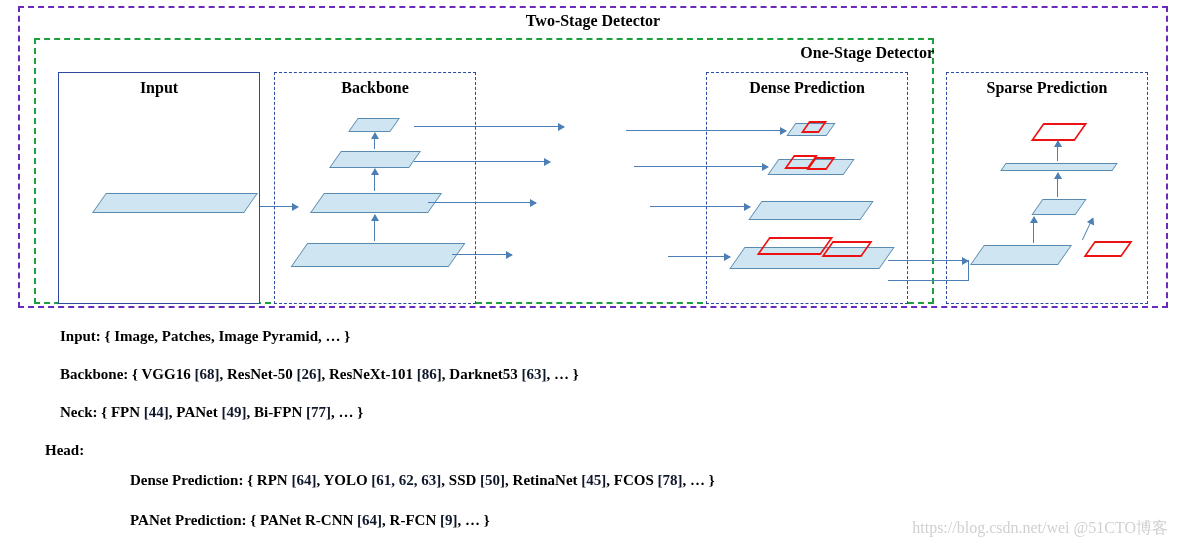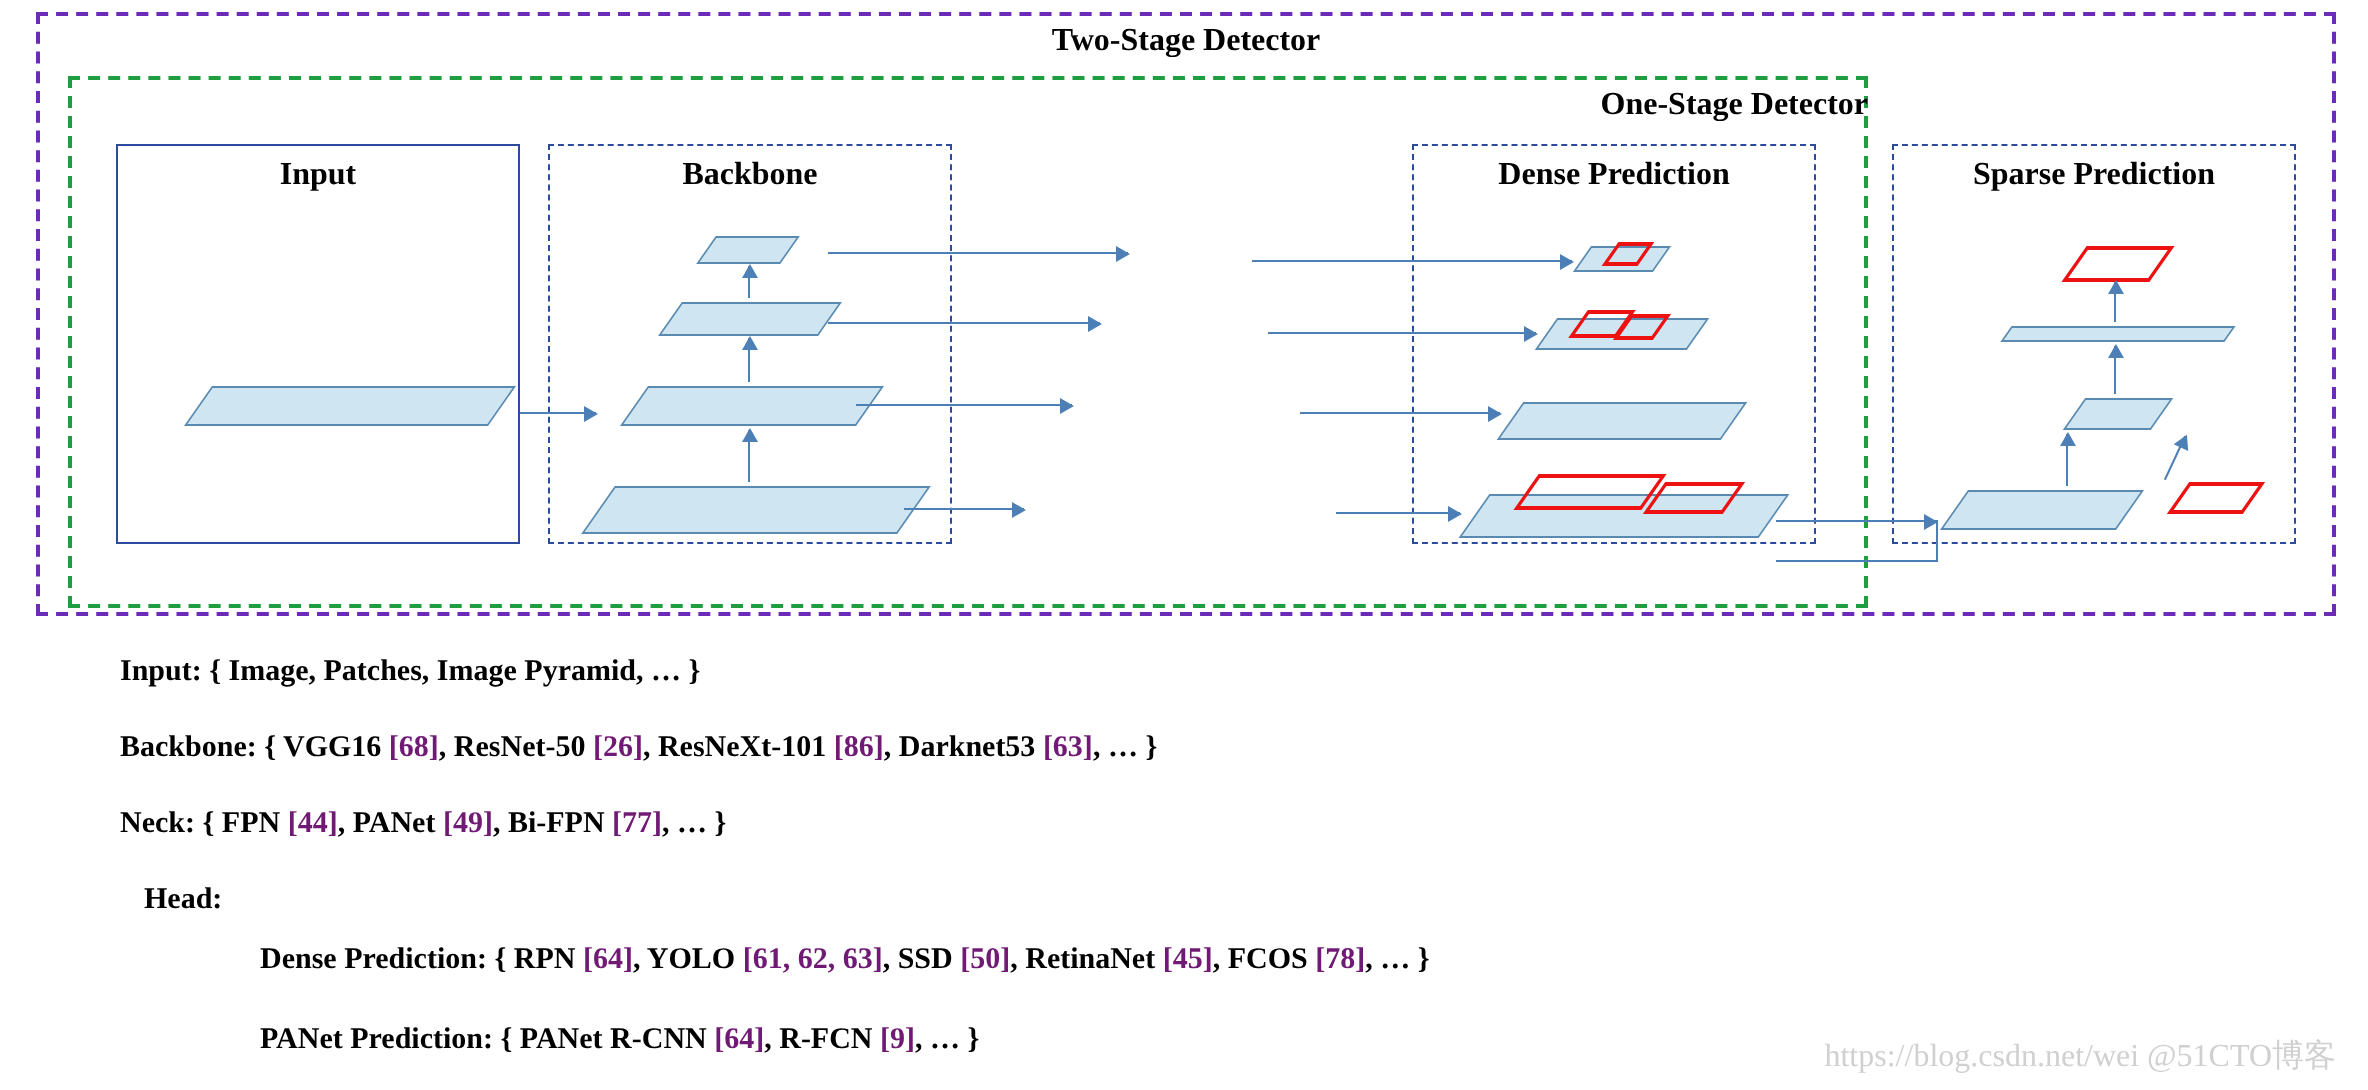--- a/index.html
+++ b/index.html
@@ -2,35 +2,35 @@
 <html><head>
 <meta charset="utf-8">
 <style>
   html,body{margin:0;padding:0;font-family:"Times New Roman",serif;font-size:15px;color:#000;background:#fff}
   .page{width:1184px;height:545px;position:relative;box-sizing:border-box}
   .diagram{position:absolute;left:18px;top:6px;width:1150px;height:302px}
   .outer-box{position:absolute;left:0;top:0;width:1150px;height:302px;border:2px dashed #6b2bb8;box-sizing:border-box}
   .outer-label{position:absolute;top:6px;left:0;width:1150px;text-align:center;font-weight:bold;font-size:16px}
   .inner-box{position:absolute;left:16px;top:32px;width:900px;height:266px;border:2px dashed #1e9e3e;box-sizing:border-box}
   .inner-label{position:absolute;top:38px;left:16px;width:900px;text-align:right;font-weight:bold;font-size:16px}
-  .block{position:absolute;top:66px;width:202px;height:200px;border:1.5px solid #2b4aa0;box-sizing:border-box;background:#fff}
+  .block{position:absolute;top:66px;width:202px;height:232px;border:1.5px solid #2b4aa0;box-sizing:border-box;background:#fff}
   .block-input{left:40px;border-style:solid}
   .block-backbone{left:256px;border-style:dashed}
   .block-neck{left:472px;border-style:dashed}
   .block-dense{left:688px;border-style:dashed}
   .block-sparse{left:928px;border-style:dashed}
   .block-title{text-align:center;font-weight:bold;font-size:16px;margin-top:6px}
   .slab{position:absolute;transform:skewX(-35deg);background:#cfe6f2;border:1.5px solid #5a8ab0}
   .bbox{position:absolute;transform:skewX(-35deg);border:2px solid #e11}
   .arrow-flow{position:absolute;height:0;border-top:1.5px solid #4b7fb5}
   .arrow-flow::after{content:"";position:absolute;right:-1px;top:-4px;border-left:7px solid #4b7fb5;border-top:4px solid transparent;border-bottom:4px solid transparent}
   .v-arrow{position:absolute;width:0;border-left:1.5px solid #4b7fb5}
   .v-arrow::before{content:"";position:absolute;left:-4px;top:-1px;border-bottom:7px solid #4b7fb5;border-left:4px solid transparent;border-right:4px solid transparent}
   .text-block{position:absolute;font-weight:bold;font-size:15px}
-  .cite{color:#701a75;font-weight:bold}
+  .cite{color:#0f172a;font-weight:bold}
   .watermark{position:absolute;right:16px;bottom:6px;font-size:16px;color:#d0d0d0}
   .long-conn{position:absolute;border:1.5px solid #4b7fb5;border-left:none;border-top:none;height:20px}
 </style>
 </head>
 <body>
 
 <div class="page">
   <div class="diagram">
     <div class="outer-box"></div>
     <div class="outer-label">Two-Stage Detector</div>
@@ -99,21 +99,21 @@
   </div>
 
   <div class="text-block" style="left:60px;top:366px">
     <span>Backbone:</span><span> { VGG16 </span><span class="cite">[68]</span><span>, ResNet-50 </span><span class="cite">[26]</span><span>, ResNeXt-101 </span><span class="cite">[86]</span><span>, Darknet53 </span><span class="cite">[63]</span><span>, … }</span>
   </div>
 
   <div class="text-block" style="left:60px;top:404px">
     <span>Neck:</span><span> { FPN </span><span class="cite">[44]</span><span>, PANet </span><span class="cite">[49]</span><span>, Bi-FPN </span><span class="cite">[77]</span><span>, … }</span>
   </div>
 
-  <div class="text-block" style="left:72px;top:442px">
+  <div class="text-block" style="left:45px;top:442px">
     <span>Head:</span>
   </div>
 
   <div class="text-block" style="left:130px;top:472px">
     <span>Dense Prediction:</span><span> { RPN </span><span class="cite">[64]</span><span>, YOLO </span><span class="cite">[61, 62, 63]</span><span>, SSD </span><span class="cite">[50]</span><span>, RetinaNet </span><span class="cite">[45]</span><span>, FCOS </span><span class="cite">[78]</span><span>, … }</span>
   </div>
 
   <div class="text-block" style="left:130px;top:512px">
     <span>PANet Prediction:</span><span> { PANet R-CNN </span><span class="cite">[64]</span><span>,  R-FCN </span><span class="cite">[9]</span><span>, … }</span>
   </div>

